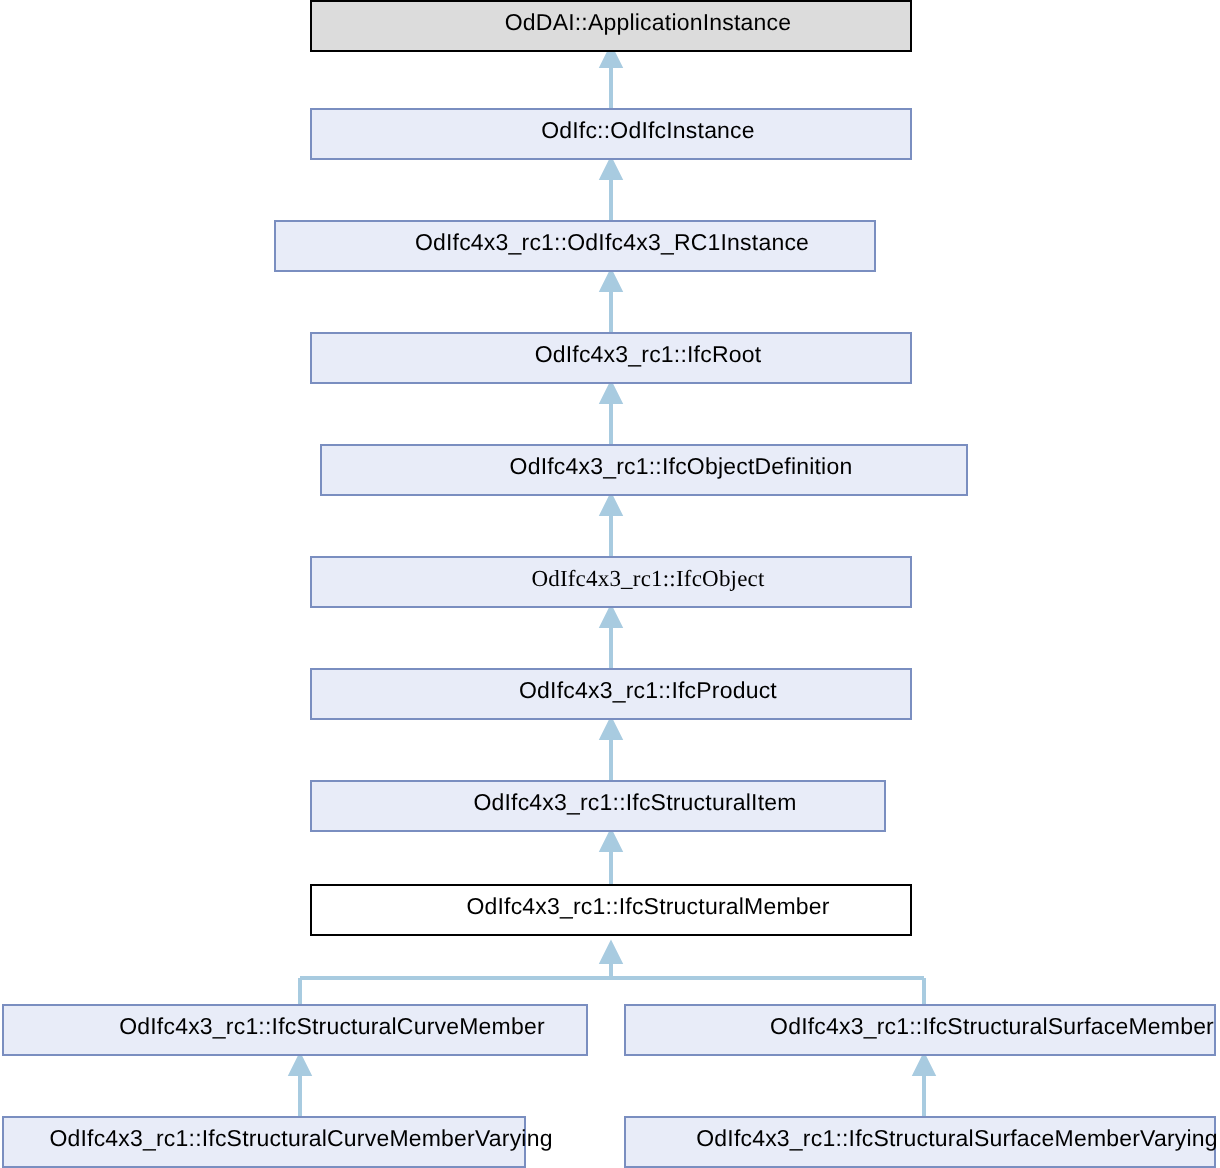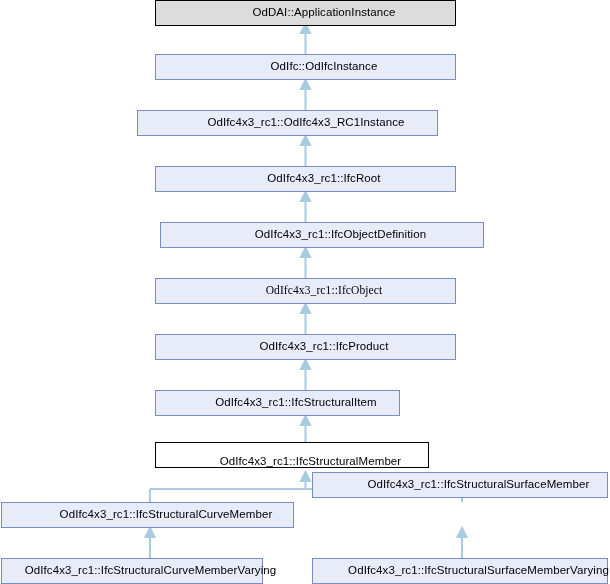--- a/index.html
+++ b/index.html
@@ -122,33 +122,33 @@
   </div>
 
   <div class="node normal" style="left:155px; top:278px; width:301px;font-family:Liberation Serif, serif;">
     <span>OdIfc4x3_rc1::IfcObject</span>
   </div>
 
   <div class="node normal" style="left:155px; top:334px; width:301px;">
     <span>OdIfc4x3_rc1::IfcProduct</span>
   </div>
 
-  <div class="node normal" style="left:155px; top:390px; width:245px;">
+  <div class="node normal" style="left:155px; top:390px; width:288px;">
     <span>OdIfc4x3_rc1::IfcStructuralItem</span>
   </div>
 
-  <div class="node current" style="left:155px; top:442px; width:274px;align-items:flex-end;">
+  <div class="node current" style="left:155px; top:442px; width:301px;">
     <span>OdIfc4x3_rc1::IfcStructuralMember</span>
   </div>
 
   <div class="node normal" style="left:1px; top:502px; width:293px;">
     <span>OdIfc4x3_rc1::IfcStructuralCurveMember</span>
   </div>
 
-  <div class="node normal" style="left:312px; top:472px; width:296px;">
+  <div class="node normal" style="left:312px; top:502px; width:296px;justify-content:flex-end;">
     <span>OdIfc4x3_rc1::IfcStructuralSurfaceMember</span>
   </div>
 
   <div class="node normal" style="left:1px; top:558px; width:262px;">
     <span>OdIfc4x3_rc1::IfcStructuralCurveMemberVarying</span>
   </div>
 
   <div class="node normal" style="left:312px; top:558px; width:296px;">
     <span>OdIfc4x3_rc1::IfcStructuralSurfaceMemberVarying</span>
   </div>

